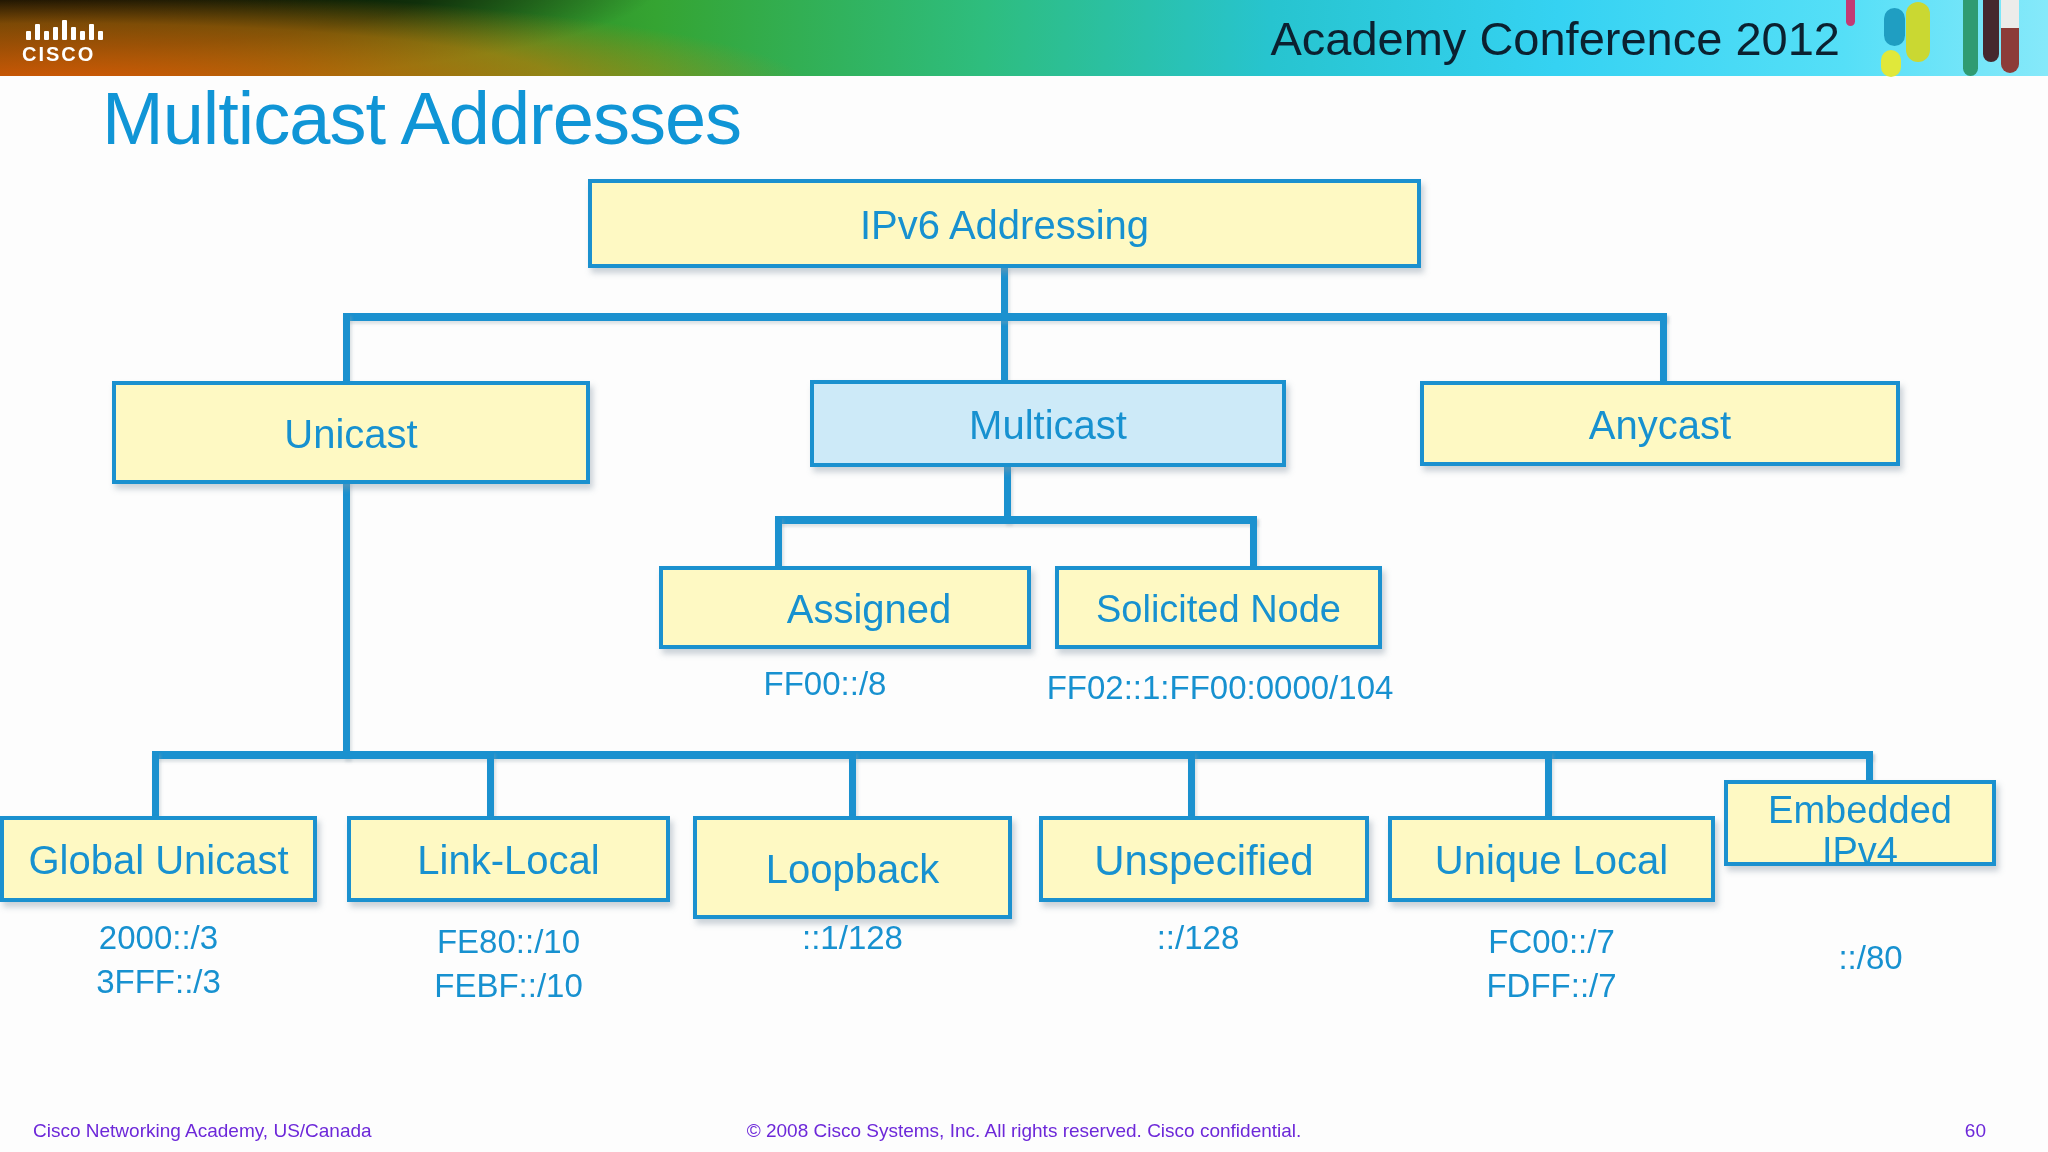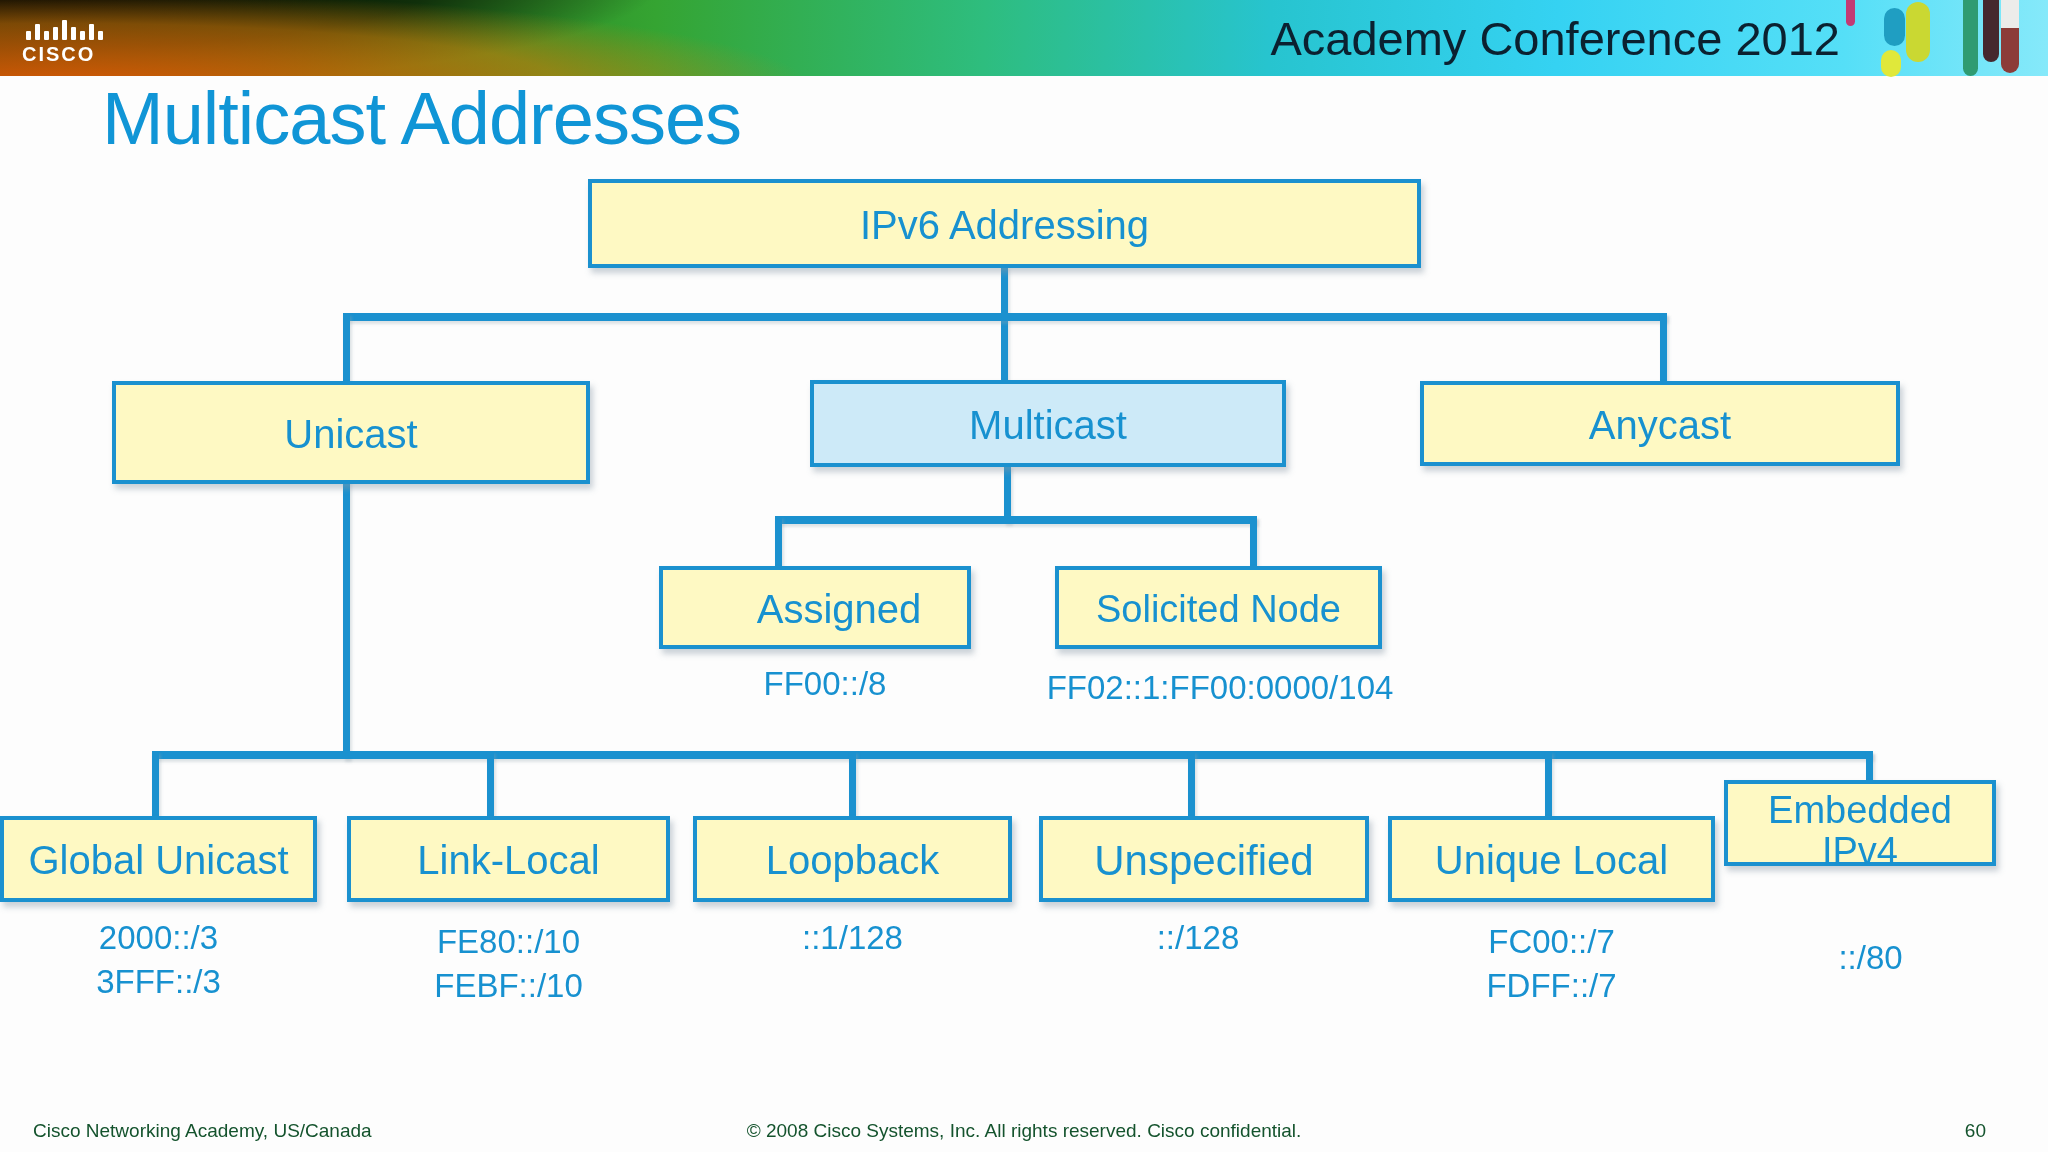--- a/index.html
+++ b/index.html
@@ -50,21 +50,21 @@
   
   .vline, .hline { position:absolute; background:#1b91cf; box-shadow:2px 3px 3px rgba(150,165,175,.3); }
 
   
   .addr {
     position:absolute; color:#1791d0; font-size:33px;
     text-align:center; line-height:44px; white-space:nowrap;
   }
 
   
-  .footer-text { position:absolute; top:1120px; font-size:19px; color:#14532d; white-space:nowrap; }
+  .footer-text { position:absolute; top:1120px; font-size:19px; color:#6d28d9; white-space:nowrap; }
   .footer-left { left:33px; }
   .footer-center { left:0; width:2048px; text-align:center; }
   .footer-right { right:62px; }
 </style>
 </head>
 <body>
 
 <div class="banner">
   <div class="cisco-logo">
     <div class="cisco-bars">
@@ -120,34 +120,34 @@
 <div class="box" style="left:112px;top:381px;width:478px;height:103px;">
   <span>Unicast</span>
 </div>
 <div class="box highlight" style="left:770px;top:380px;width:476px;height:87px;margin-left:40px;">
   <span>Multicast</span>
 </div>
 <div class="box" style="left:1420px;top:381px;width:480px;height:85px;">
   <span>Anycast</span>
 </div>
 
-<div class="box" style="left:659px;top:566px;width:312px;height:83px;padding-left:48px;">
+<div class="box" style="left:659px;top:566px;width:372px;height:83px;padding-left:48px;">
   <span>Assigned</span>
 </div>
 <div class="box" style="left:1055px;top:566px;width:327px;height:83px;font-size:38px;">
   <span>Solicited Node</span>
 </div>
 
 <div class="box" style="left:0;top:816px;width:317px;height:86px;">
   <span>Global Unicast</span>
 </div>
 <div class="box" style="left:347px;top:816px;width:323px;height:86px;">
   <span>Link-Local</span>
 </div>
-<div class="box" style="left:693px;top:816px;width:319px;height:86px;">
+<div class="box" style="left:693px;top:816px;width:319px;height:103px;">
   <span>Loopback</span>
 </div>
 <div class="box" style="left:1033px;top:816px;width:330px;height:86px;font-size:42px;margin-left:6px;">
   <span>Unspecified</span>
 </div>
 <div class="box" style="left:1388px;top:816px;width:327px;height:86px;">
   <span>Unique Local</span>
 </div>
 <div class="box embedded" style="left:1724px;top:780px;width:272px;height:86px;">
   <span>Embedded IPv4</span>

